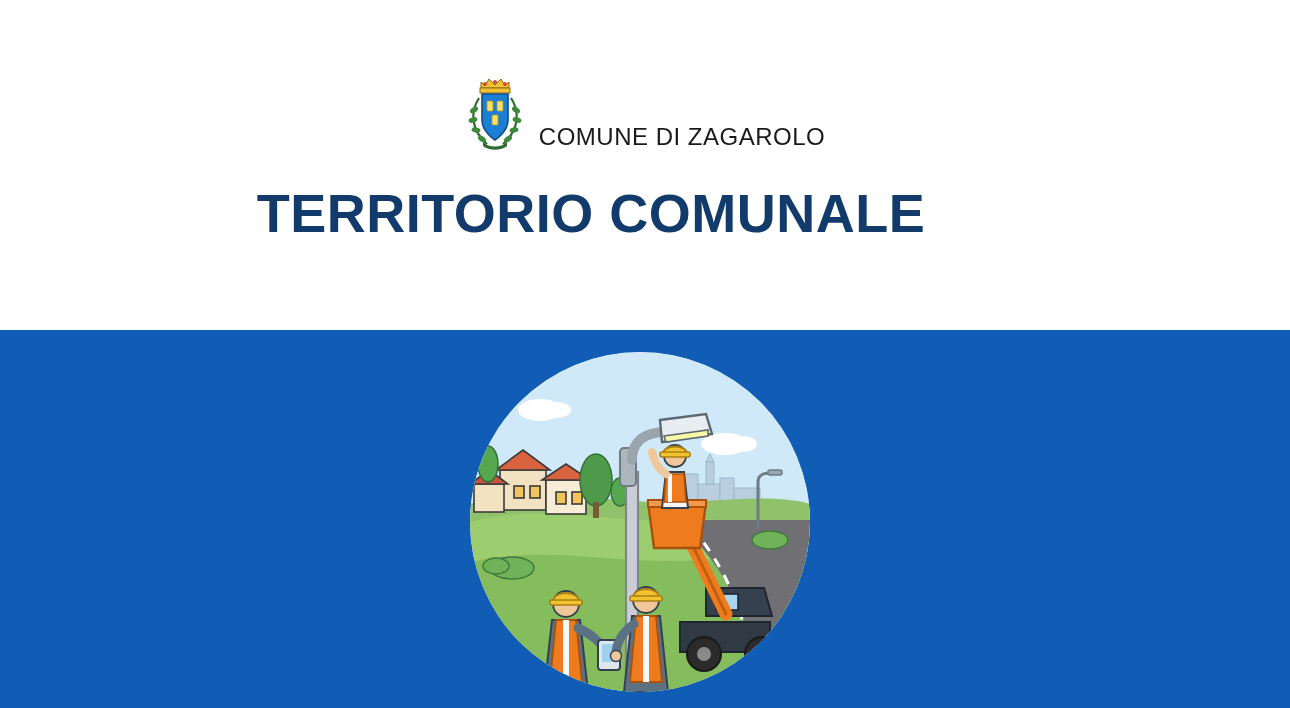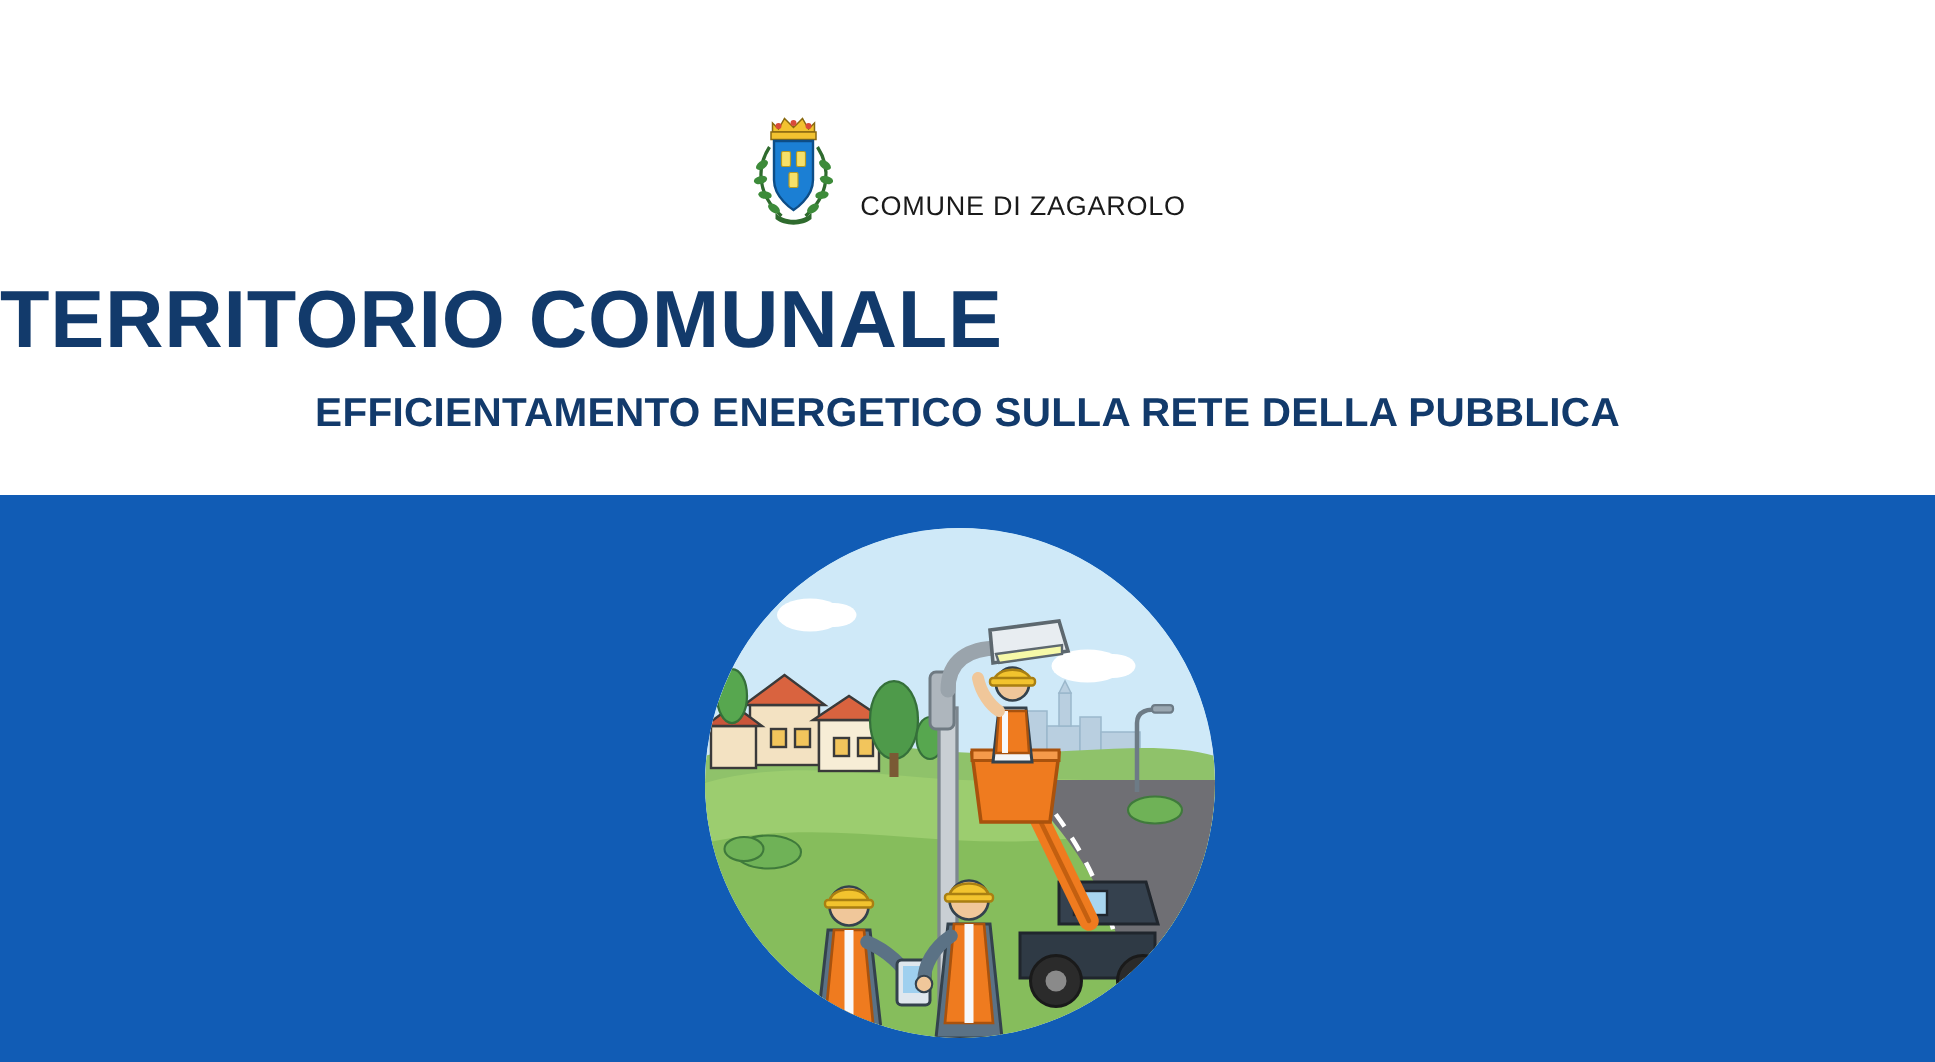--- a/index.html
+++ b/index.html
@@ -35,33 +35,33 @@
     justify-content: center;
     gap: 14px;
   }
   .crest {
     width: 60px;
     height: 86px;
     position: relative;
     flex: none;
   }
   .brand-name {
-    font-size: 18px;
+    font-size: 24px;
     letter-spacing: 0.5px;
     color: #1a1a1a;
     font-weight: 400;
     white-space: nowrap;
     margin-top: 44px;
   }
 
   .title {
     position: absolute;
     left: 0; top: 182px;
     width: 1182px;
-    text-align: left;
+    text-align: center;
     font-size: 54px;
     line-height: 62px;
     font-weight: bold;
     color: #123a6b;
     letter-spacing: 0.5px;
   }
   .subtitle {
     position: absolute;
     left: 120px; top: 256px;
     width: 1050px;
@@ -138,21 +138,20 @@
 
           <path d="M18 70 C24 76 36 76 42 70 L42 74 C36 79 24 79 18 74 Z" fill="#2f6b2e"></path>
         </svg>
       </div>
       <div class="brand-name">COMUNE DI ZAGAROLO</div>
     </div>
 
     <div class="title">TERRITORIO COMUNALE</div>
 
     <div class="subtitle">
-      <div>EFFICIENTAMENTO ENERGETICO SULLA RETE DELLA PUBBLICA</div>
     </div>
   </div>
 
   <div class="blue-band"></div>
 
   <div class="illustration">
     <svg viewBox="0 0 340 340" width="340" height="340" aria-hidden="true">
       <defs>
         <clipPath id="circleClip">
             <circle cx="170" cy="170" r="170"></circle>

